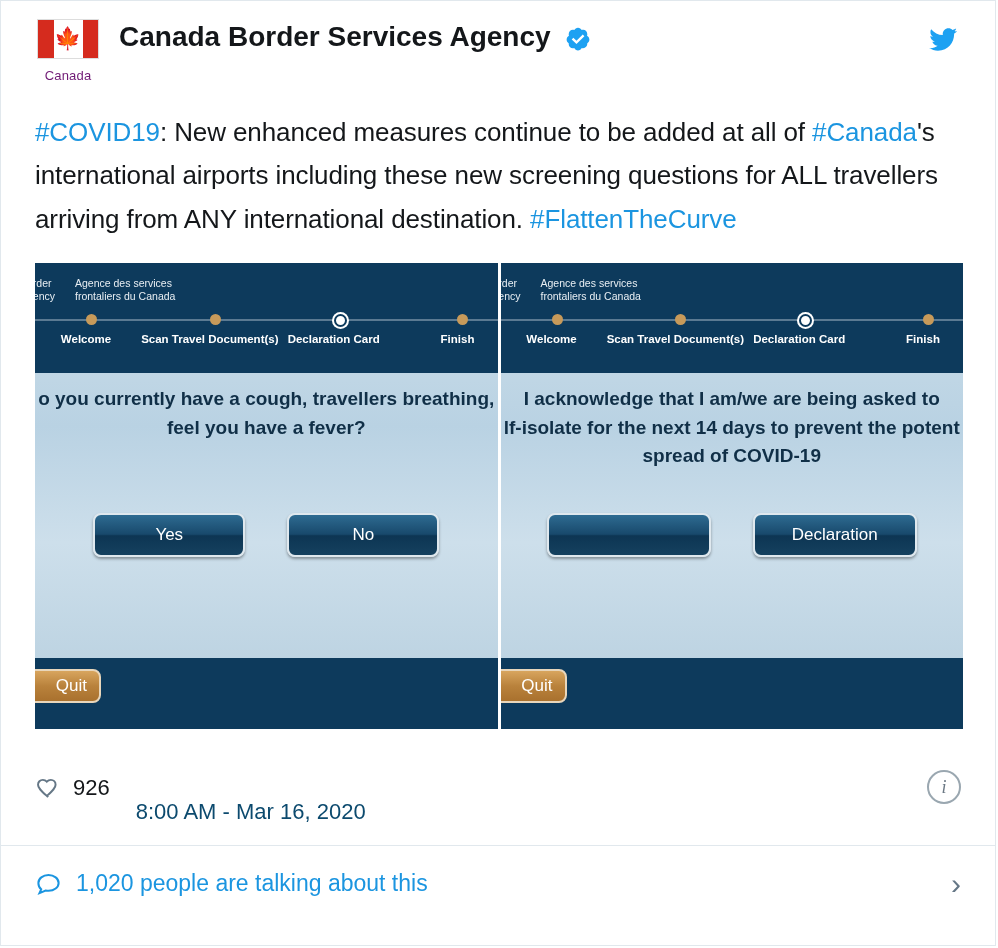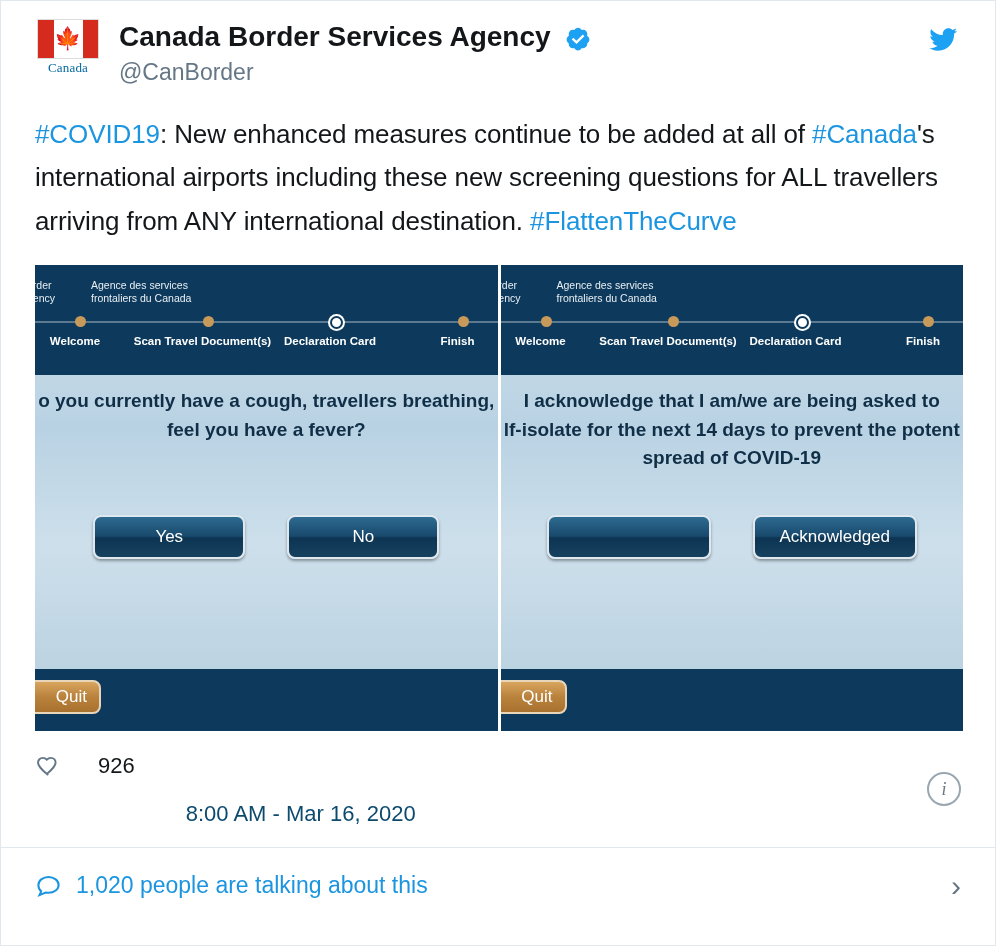--- a/index.html
+++ b/index.html
@@ -60,24 +60,24 @@
     background: #fff;
     position: relative;
     display: flex;
     align-items: center;
     justify-content: center;
     color: #d52b1e;
     font-size: 22px;
     line-height: 1;
   }
   .wordmark {
-    font-family: Liberation Serif, serif;
+    font-family: Liberation Sans, sans-serif;
     font-size: 13px;
-    color: #0369a1;
-    margin-top: 1px;
+    color: #701a75;
+    margin-top: 9px;
     letter-spacing: .2px;
   }
   .names {
     padding-top: 2px;
   }
   .display-name {
     font-size: 28px;
     font-weight: bold;
     color: #14171a;
     line-height: 1.15;
@@ -150,35 +150,35 @@
     position: absolute;
     top: 14px;
     left: -8px;
     font-size: 10.5px;
     line-height: 1.25;
     color: #e8eef3;
     white-space: nowrap;
   }
   .kiosk .brandline .col2 {
     position: absolute;
-    left: 64px;
+    left: 48px;
     top: 0;
     white-space: nowrap;
   }
   .progress {
     position: absolute;
     left: 0;
     right: 0;
     top: 56px;
     height: 2px;
     background: #5b7a92;
   }
   .steps {
     position: absolute;
-    left: 0;
+    left: 11px;
     right: 0;
     top: 48px;
     display: flex;
     justify-content: space-between;
     padding: 0 40px;
     box-sizing: border-box;
   }
   .step {
     position: relative;
     width: 0;
@@ -246,21 +246,21 @@
     box-shadow: 0 2px 3px rgba(0,0,0,.35);
   }
   .kbtn.wide {
     width: 160px;
   }
   .kiosk .bottombar {
     position: absolute;
     left: 0;
     right: 0;
     bottom: 0;
-    height: 62px;
+    height: 71px;
     background: #0d3a5c;
   }
   .quit {
     position: absolute;
     left: -22px;
     top: 11px;
     width: 88px;
     height: 34px;
     border-radius: 8px;
     background: linear-gradient(180deg,#d8a55e 0%, #b9823c 50%, #a9712e 100%);
@@ -269,26 +269,25 @@
     font-size: 17px;
     display: flex;
     align-items: center;
     justify-content: flex-end;
     padding-right: 12px;
     box-sizing: border-box;
   }
   
   .stats {
     display: flex;
-    align-items: flex-start;
+    align-items: center;
     padding: 22px 34px 20px 34px;
     font-size: 22px;
     color: #657786;
     position: relative;
-    gap: 25px;
   }
   .heart {
     width: 26px;
     height: 26px;
     color: #657786;
     margin-right: 12px;
   }
   .likes {
     color: #14171a;
     font-weight: normal;
@@ -364,21 +363,20 @@
 
       <div class="names">
         <span class="display-name">Canada Border Services Agency</span>
         <span class="verified">
           <svg viewBox="0 0 24 24" width="26" height="26">
             <path fill="#1da1f2" d="M22.5 12.5c0-1.58-.875-2.95-2.148-3.6.154-.435.238-.905.238-1.4 0-2.21-1.71-3.998-3.818-3.998-.47 0-.92.084-1.336.25C14.818 2.415 13.51 1.5 12 1.5s-2.816.917-3.437 2.25c-.415-.165-.866-.25-1.336-.25-2.11 0-3.818 1.79-3.818 4 0 .494.083.964.237 1.4-1.272.65-2.147 2.018-2.147 3.6 0 1.495.782 2.798 1.942 3.486-.02.17-.032.34-.032.514 0 2.21 1.708 4 3.818 4 .47 0 .92-.086 1.335-.25.62 1.334 1.926 2.25 3.437 2.25 1.512 0 2.818-.916 3.437-2.25.415.163.865.248 1.336.248 2.11 0 3.818-1.79 3.818-4 0-.174-.012-.344-.033-.513 1.158-.687 1.943-1.99 1.943-3.484z"></path>
             <path fill="#fff" d="M10.75 16.518l-4.5-4.319 1.446-1.socket" opacity="0"></path>
             <polygon fill="#fff" points="10.6,16.6 6.2,12.4 7.7,10.9 10.6,13.6 16.4,7.9 17.9,9.4"></polygon>
           </svg>
         </span>
-        <div class="handle">@CanBorder</div>
       </div>
 
       <span class="bird">
         <svg viewBox="0 0 24 24" width="36" height="30">
           <path fill="#1da1f2" d="M23.44 4.83c-.8.37-1.5.38-2.22.02.93-.56.98-.96 1.32-2.02-.88.52-1.86.9-2.9 1.1-.82-.88-2-1.43-3.3-1.43-2.5 0-4.55 2.04-4.55 4.54 0 .36.03.7.1 1.04-3.77-.2-7.12-2-9.36-4.75-.4.67-.6 1.45-.6 2.3 0 1.56.8 2.95 2 3.77-.74-.03-1.44-.23-2.05-.57v.06c0 2.2 1.56 4.03 3.64 4.44-.67.2-1.37.2-2.06.08.58 1.8 2.26 3.12 4.25 3.16C5.78 18.1 3.37 18.74 1 18.46c2 1.3 4.4 2.04 6.97 2.04 8.35 0 12.92-6.92 12.92-12.93 0-.2 0-.4-.02-.6.9-.63 1.96-1.22 2.56-2.14z"></path>
         </svg>
       </span>
     </div>
 
     <div class="tweet-text">
@@ -456,21 +454,21 @@
               <div class="dot"></div>
               <div class="step-label">Finish</div>
             </div>
           </div>
         </div>
         <div class="question">I acknowledge that I am/we are being asked to
 lf-isolate for the next 14 days to prevent the potent
 spread of COVID-19</div>
         <div class="buttons">
           <div class="kbtn wide"></div>
-          <div class="kbtn wide">Acknowledged</div>
+          <div class="kbtn wide">Declaration</div>
         </div>
         <div class="bottombar">
           <div class="quit">Quit</div>
         </div>
       </div>
 
     </div>
   </div>
 
   <div class="stats">

